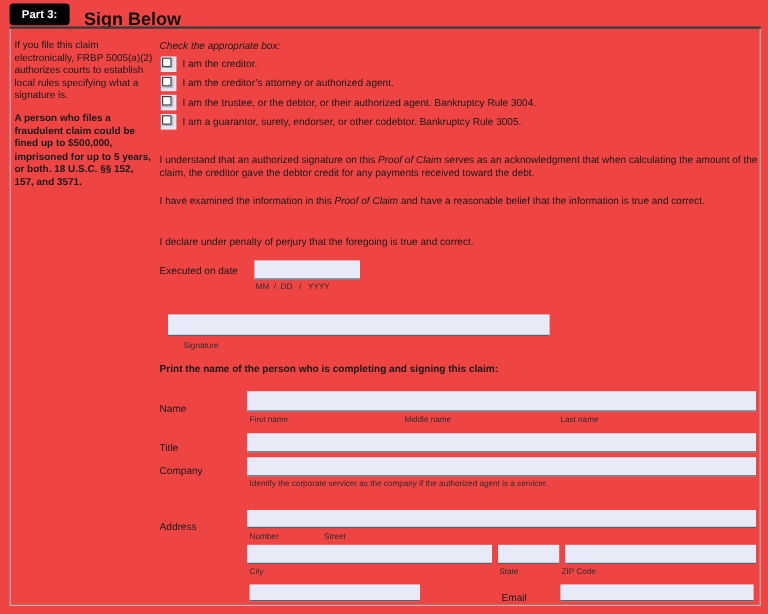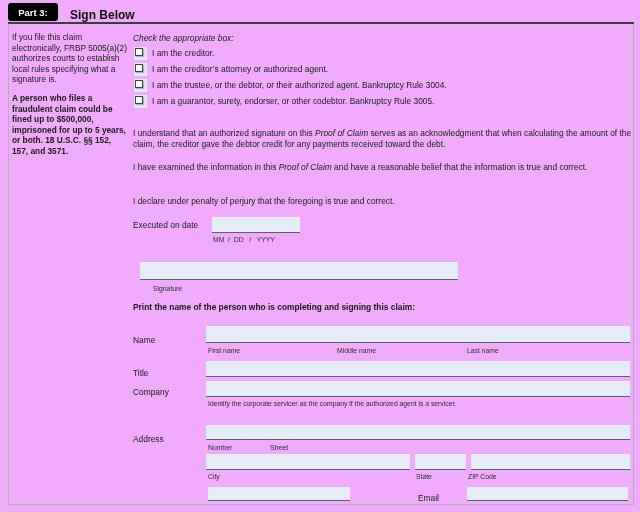--- a/index.html
+++ b/index.html
@@ -1,23 +1,23 @@
 <!DOCTYPE html>
 <html><head>
 <meta charset="utf-8">
 <style>
   * { margin:0; padding:0; box-sizing:border-box; }
   body { font-family:"Liberation Sans", sans-serif; background:#fff; }
-  .page { position:relative; width:640px; height:512px; background:#f0abfc; overflow:hidden; }
+  .page { position:relative; width:640px; height:512px; background:#ef4444; overflow:hidden; }
 
   
   .part-badge { position:absolute; left:8px; top:3px; width:50px; height:18px;
     background:#000; color:#fff; font-size:9.5px; font-weight:bold;
     display:flex; align-items:center; justify-content:center; border-radius:3px; }
-  .part-title { position:absolute; left:70px; top:8px; font-size:12px; font-weight:bold; color:#111; }
+  .part-title { position:absolute; left:70px; top:8px; font-size:15px; font-weight:bold; color:#111; }
   .header-rule { position:absolute; left:8px; top:22px; width:626px; height:2px; background:#3d3d3d; }
   .content-frame { position:absolute; left:8px; top:24px; width:626px; height:481px;
     border-left:1px solid #b3b3b3; border-right:1px solid #b3b3b3; border-bottom:1px solid #b3b3b3; }
 
   
   .sidebar { position:absolute; left:12px; top:32px; width:116px; }
   .sb { font-size:8.3px; line-height:10.6px; color:#1a1a1a; margin-bottom:8px; }
   .bold { font-weight:bold; }
 
   

